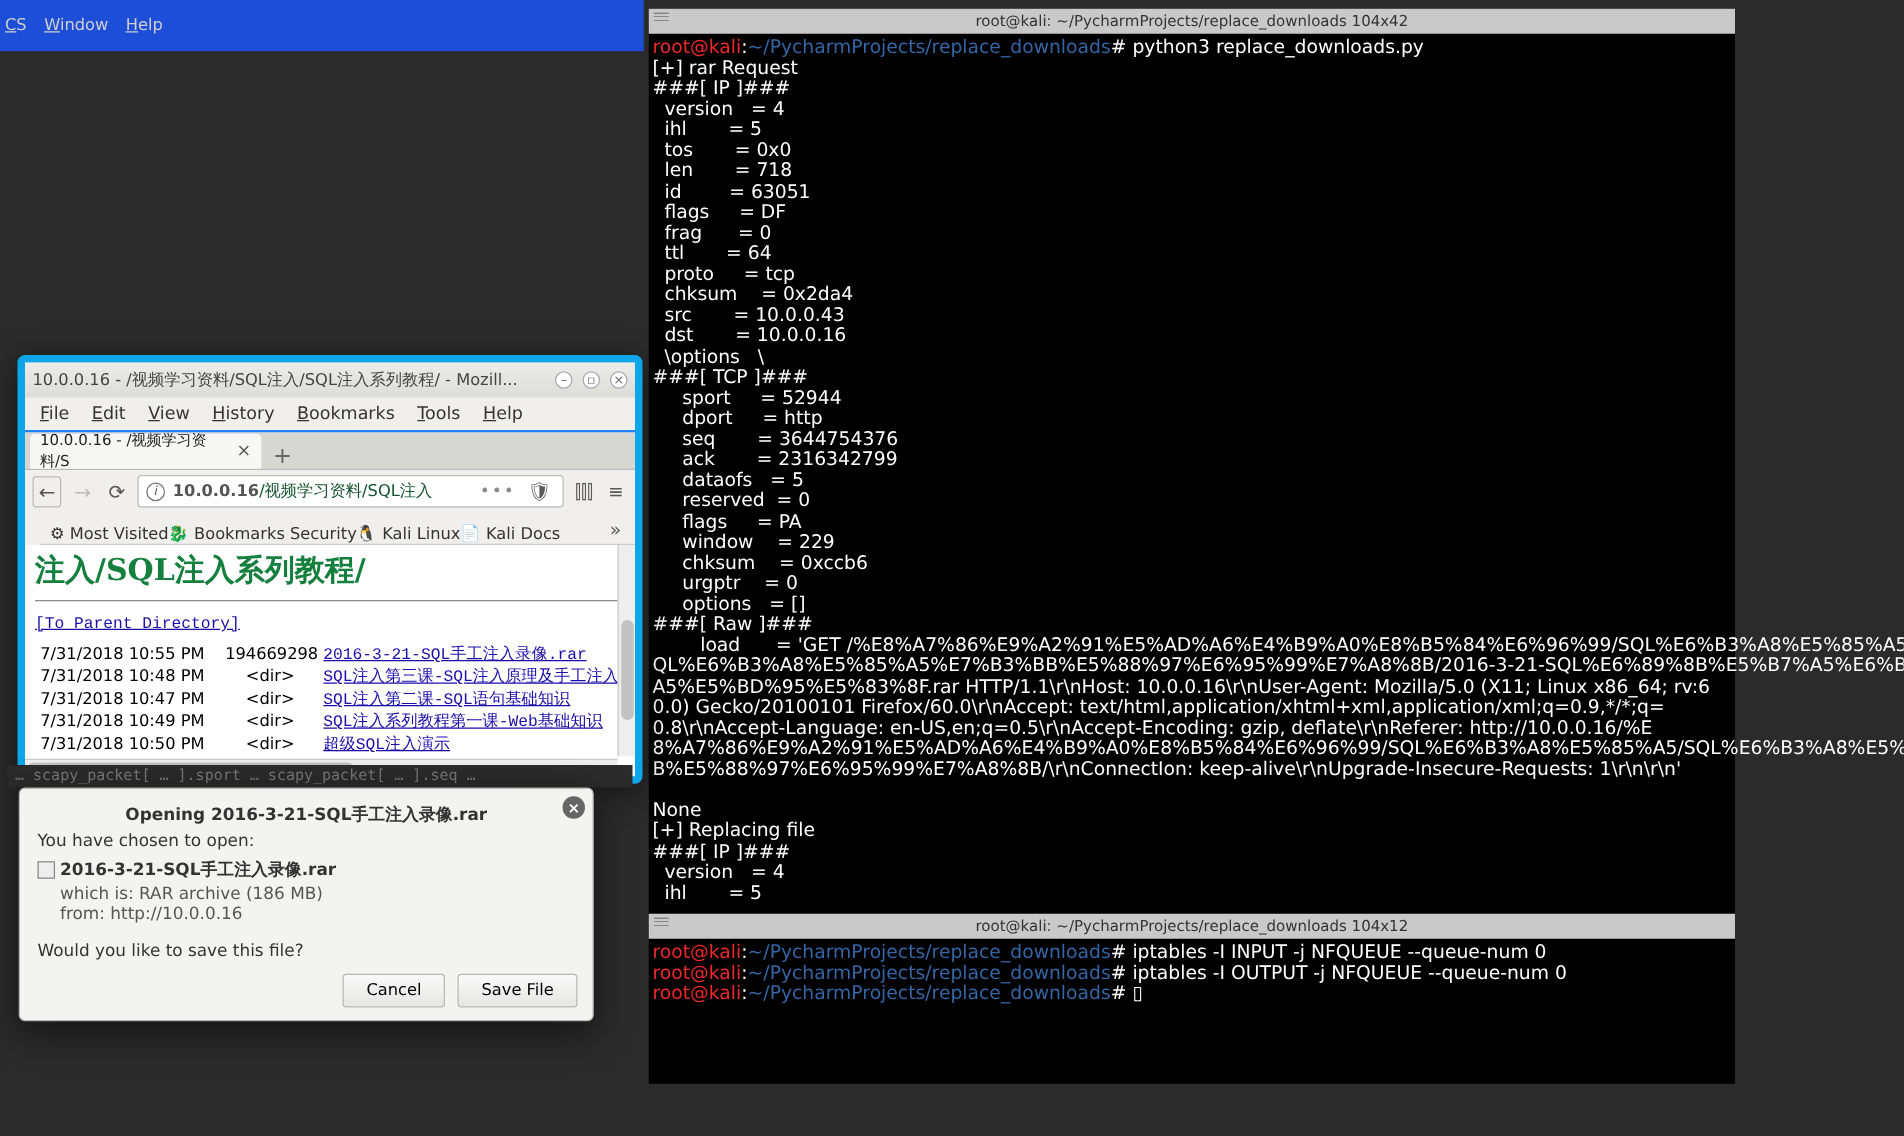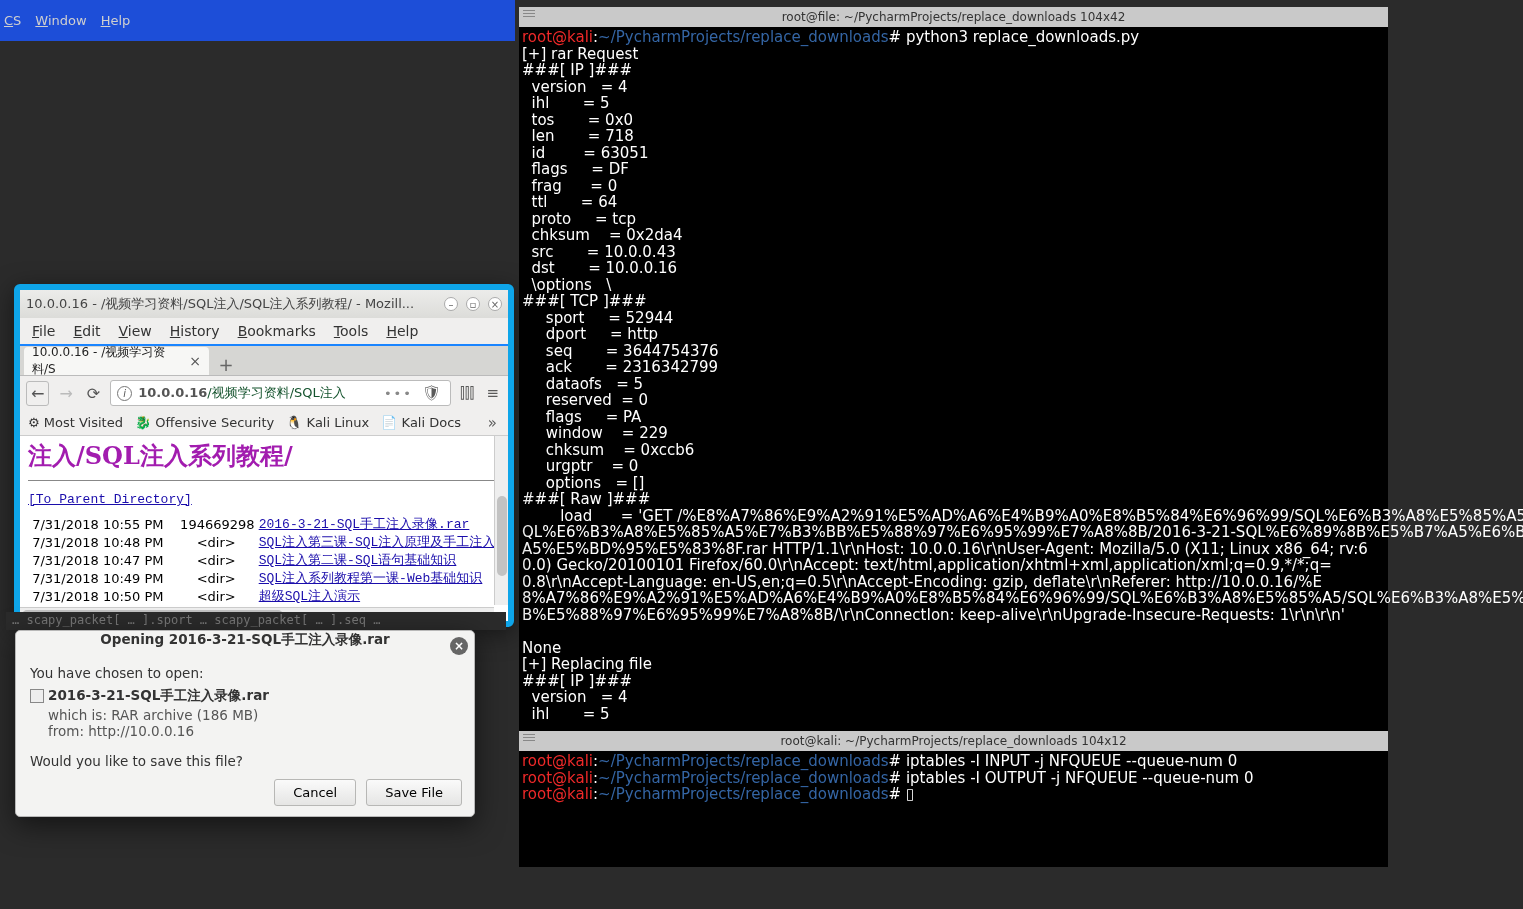--- a/index.html
+++ b/index.html
@@ -30,59 +30,59 @@
 .ffwin .tabbar { height:30px; display:flex; align-items:flex-end; background:#d6d6d3; padding-left:4px; border-bottom:1px solid #bbb; }
 .ffwin .tab { height:28px; background:#f7f7f5; border-top-left-radius:4px; border-top-right-radius:4px; display:flex; align-items:center; padding:0 8px; font-size:12px; gap:6px; max-width:185px; }
 .ffwin .tab .x { font-size:14px; color:#555; }
 .ffwin .plus { width:22px; height:22px; margin-left:6px; display:flex; align-items:center; justify-content:center; color:#666; font-size:18px; }
 .ffwin .urlbar { height:34px; display:flex; align-items:center; gap:6px; padding:0 6px; }
 .ffwin .nav { font-size:16px; padding:2px 4px; color:#555; }
 .ffwin .nav:first-child{border:1px solid #bbb;border-radius:3px;}
 .ffwin .addr { flex:1; height:26px; border:1px solid #bbb; border-radius:3px; display:flex; align-items:center; padding:0 6px; font-size:13px; color:#555; gap:6px; background:#fff;}
 .ffwin .addr .info{ width:15px;height:15px;border:1px solid #777;border-radius:50%;display:flex;align-items:center;justify-content:center;font-size:10px;font-style:italic;}
 .ffwin .uicon{font-size:15px;color:#5a5a5a;padding:2px 3px;}
-.ffwin .bmbar { height:26px; display:flex; align-items:center; gap:12px; padding:0 8px; font-size:13px; color:#333; border-bottom:1px solid #ccc; }
+.ffwin .bmbar { height:26px; display:flex; align-items:flex-end; padding:0 8px; font-size:13px; color:#333; border-bottom:1px solid #ccc;margin-left:12px; }
 .ffwin .content { background:#fff; padding:4px 8px 10px; font-family:"DejaVu Sans Mono",monospace; font-size:13px; position:relative; height:185px; overflow:hidden;}
-.ffwin .content .heading{font-family:"DejaVu Serif",serif;font-size:24px;font-weight:bold;color:#a21caf;}
+.ffwin .content .heading{font-family:"DejaVu Serif",serif;font-size:24px;font-weight:bold;color:#15803d;}
 .ffwin .content hr{margin:8px 0 10px;border:none;border-top:1px solid #888;}
 .ffwin .content a{color:#1a0dab;text-decoration:underline;font-family:Liberation Mono, monospace;}
 .ffwin .content table{font-family:"DejaVu Sans Mono",monospace;font-size:13px;border-spacing:0;}
 .ffwin .content td{white-space:pre;color:#000;}
 .ffwin .scroll-v{position:absolute;right:0;top:0;bottom:16px;width:14px;background:#eee;border-left:1px solid #ccc;}
 .ffwin .scroll-h{position:absolute;left:0;right:14px;bottom:0;height:14px;background:#eee;border-top:1px solid #ccc;}
 .ffwin .thumbv{position:absolute;width:10px;left:2px;background:#c2c2c2;border-radius:5px;}
 .ffwin .thumbh{position:absolute;height:10px;top:2px;left:2px;width:55%;background:#c2c2c2;border-radius:5px;}
 
 
 .ide-slice{position:absolute;left:6px;top:612px;width:500px;height:18px;background:#2b2b2b;color:#777;font-family:monospace;font-size:12px;padding:1px 6px;overflow:hidden;}
 
 
 .dlg{position:absolute;left:15px;top:630px;width:460px;background:#f3f3f2;border:1px solid #b8b8b8;border-radius:5px;box-shadow:0 8px 28px rgba(0,0,0,.55);color:#333;font-size:13.5px;padding-bottom:10px;}
-.dlg .dhead{height:30px;display:flex;align-items:flex-start;justify-content:center;font-weight:bold;position:relative;}
+.dlg .dhead{height:30px;display:flex;align-items:flex-end;justify-content:center;font-weight:bold;position:relative;}
 .dlg .dclose{position:absolute;right:6px;top:6px;width:18px;height:18px;border-radius:50%;background:#666;color:#fff;display:flex;align-items:center;justify-content:center;font-size:12px;}
 .dlg .body{padding:4px 14px;}
 .dlg .body .fname{font-weight:bold;margin:6px 0 2px 18px;position:relative;}
 .dlg .body .fname::before{content:"";position:absolute;left:-18px;top:2px;width:12px;height:12px;border:1px solid #888;background:#eee;}
 .dlg .meta{margin-left:18px;color:#555;}
 .dlg .btns{display:flex;justify-content:flex-end;gap:10px;padding:6px 12px 0;}
 .dlg button{padding:5px 18px;background:linear-gradient(#fafafa,#e5e5e4);border:1px solid #b7b7b5;border-radius:3px;font-size:13px;}
 </style>
 </head>
 <body>
 
 <div class="ide-menubar">
   <span>CS</span>
   <span>Window</span>
   <span>Help</span>
 </div>
 
 <div class="term term1">
   <div class="titlebar">
     <div class="grip"></div>
-    <span>root@file: ~/PycharmProjects/replace_downloads 104x42</span>
+    <span>root@kali: ~/PycharmProjects/replace_downloads 104x42</span>
   </div>
   <pre><span class="red">root@kali</span>:<span class="blue">~/PycharmProjects/replace_downloads</span><span>#</span> <span>python3 replace_downloads.py</span>
 <span>[+] rar Request
 ###[ IP ]###
   version   = 4
   ihl       = 5
   tos       = 0x0
   len       = 718
   id        = 63051
   flags     = DF
@@ -164,21 +164,21 @@
       <span class="info">i</span>
       <span><b>10.0.0.16</b><span style="color:#14532d">/视频学习资料/SQL注入</span></span>
       <span style="margin-left:auto;color:#888;letter-spacing:2px">•••</span>
       <span class="uicon">🛡</span>
     </div>
     <span class="uicon">⫿⫿⫿</span>
     <span class="uicon">≡</span>
   </div>
   <div class="bmbar">
     <span>⚙ <span>Most Visited</span></span>
-    <span>🐉 <span>Offensive Security</span></span>
+    <span>🐉 <span>Bookmarks Security</span></span>
     <span>🐧 <span>Kali Linux</span></span>
     <span>📄 <span>Kali Docs</span></span>
     <span style="margin-left:auto" class="uicon">»</span>
   </div>
   <div class="content">
     <div class="heading">注入/SQL注入系列教程/</div>
     <hr>
     <a>[To Parent Directory]</a>
     <div style="height:8px"></div>
     <table>

